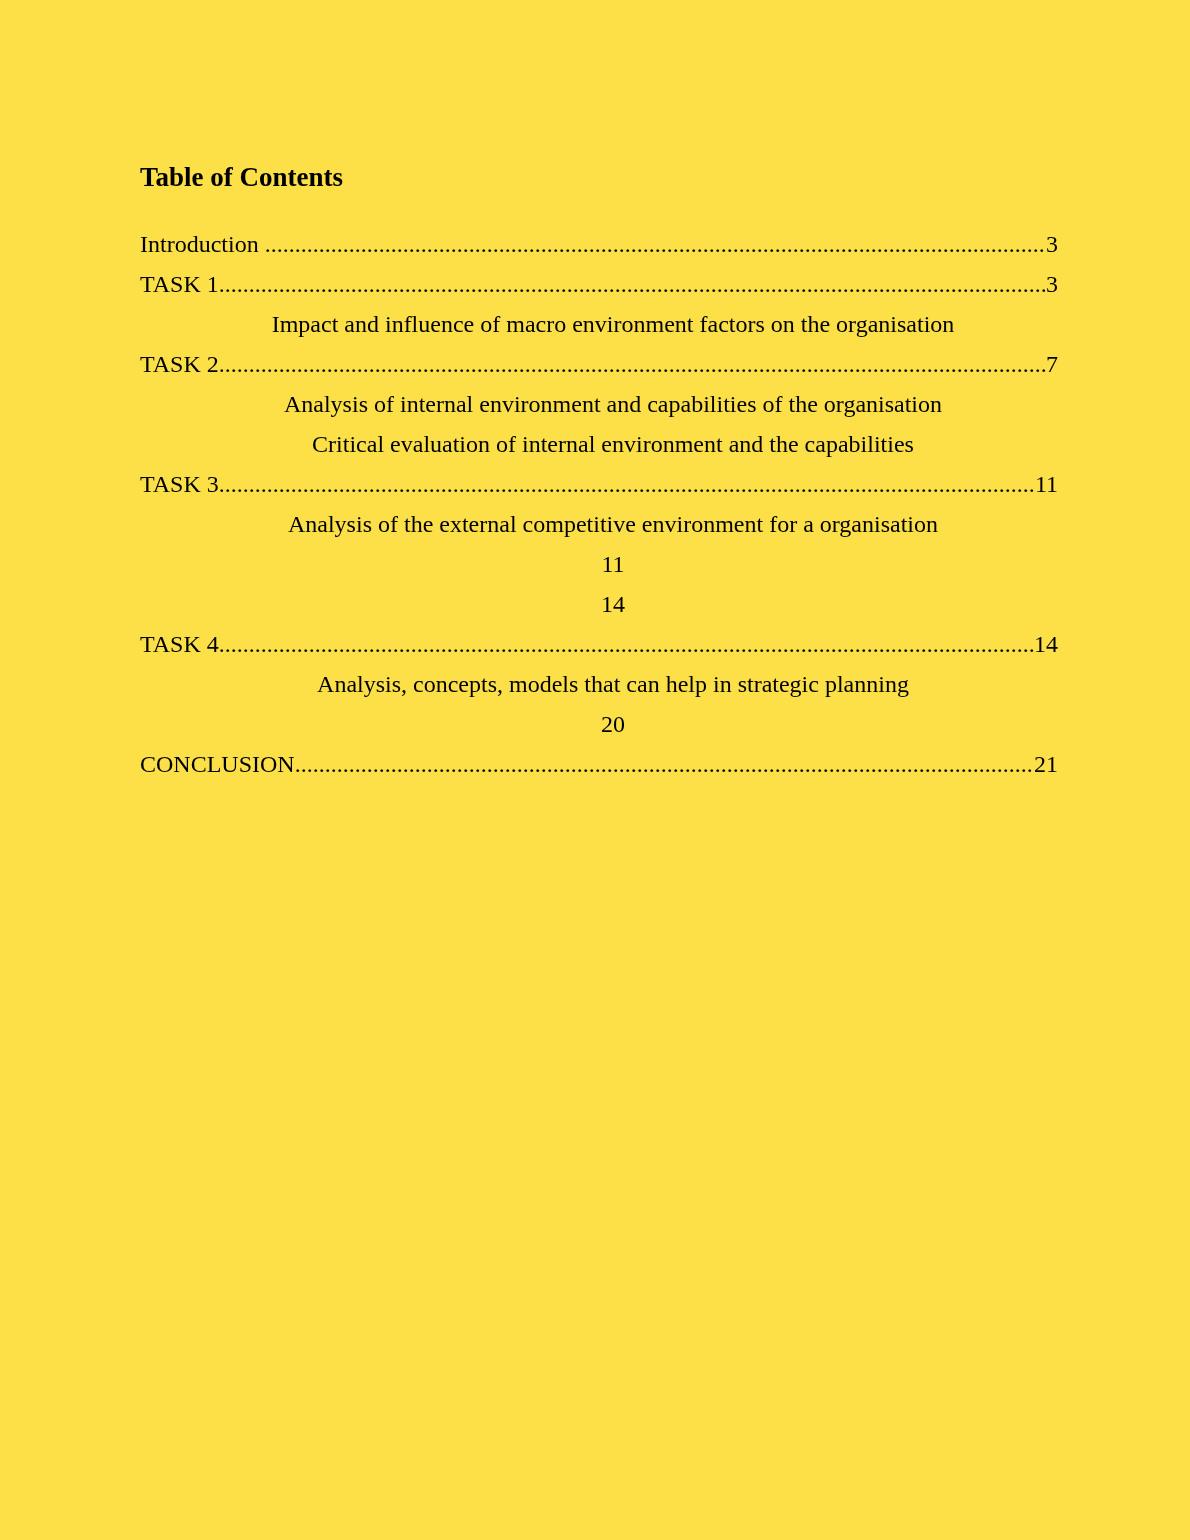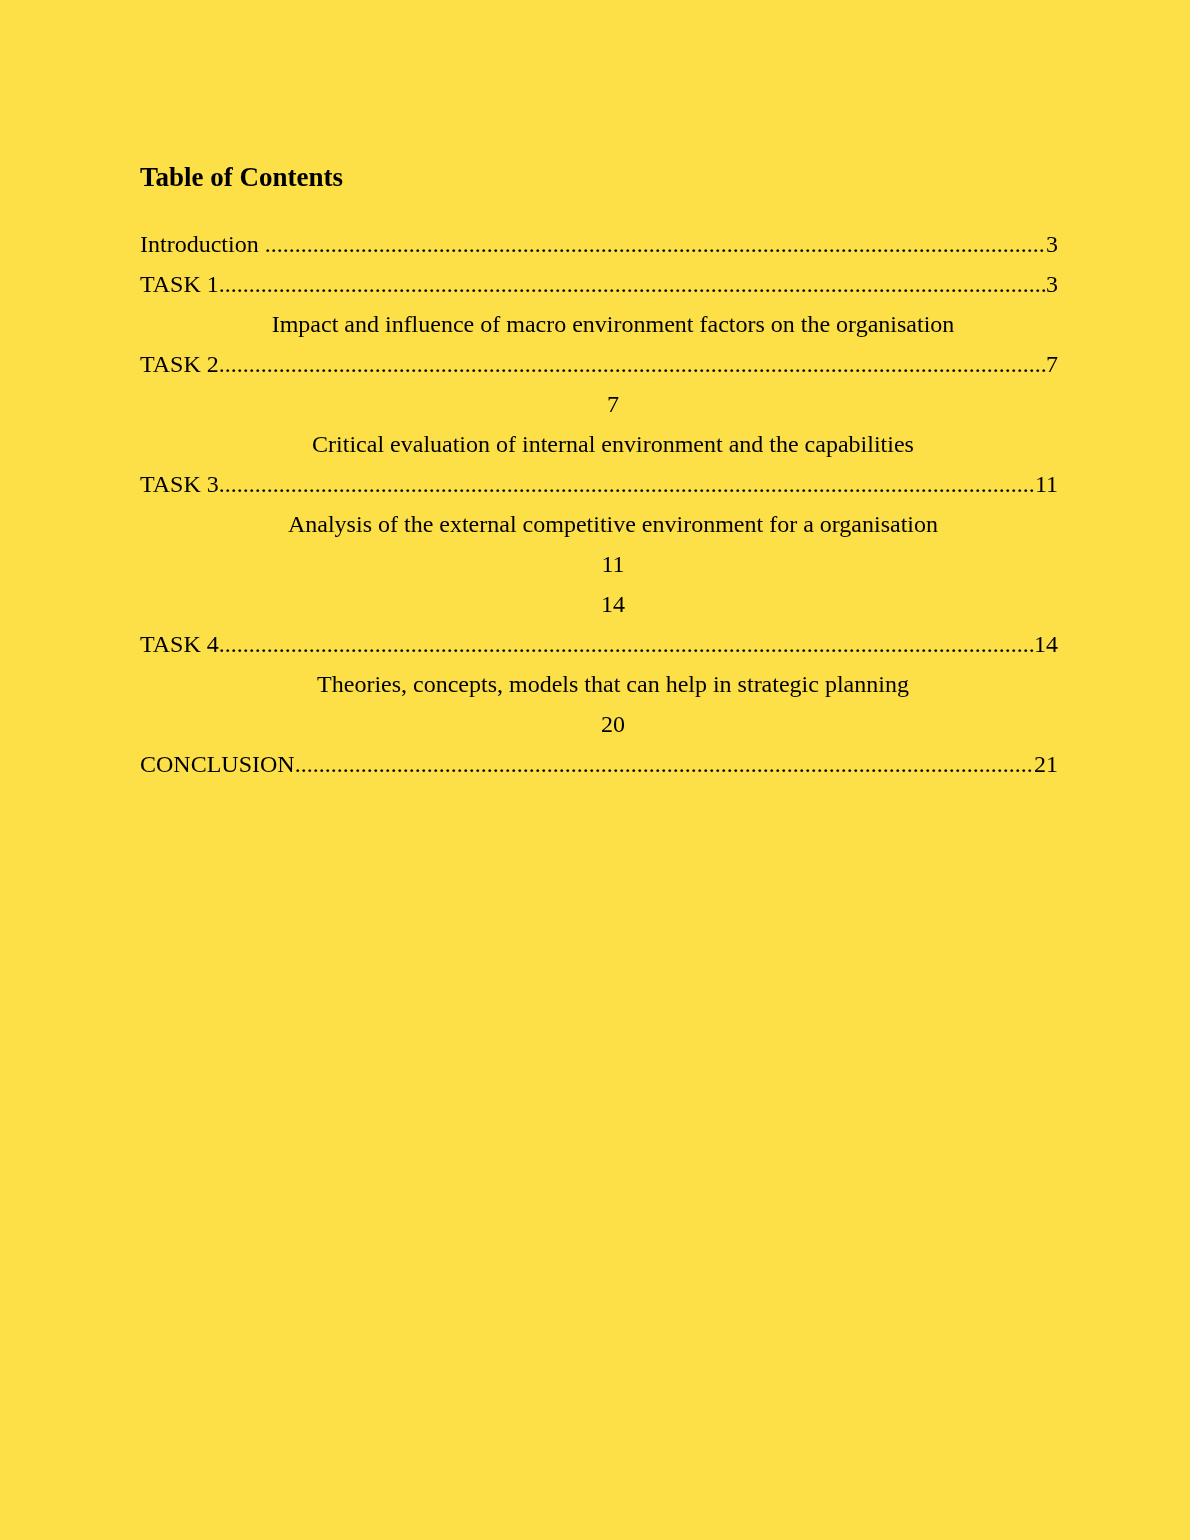--- a/index.html
+++ b/index.html
@@ -92,20 +92,21 @@
         <span class="toc-page">3</span>
       </div>
 
       <div class="toc-entry level1">
         <span class="toc-label">TASK 2</span>
         <span class="toc-dots"></span>
         <span class="toc-page">7</span>
       </div>
 
       <div class="toc-entry level2">
+        <span class="toc-label">Analysis of internal environment and capabilities of the organisation</span>
         <span class="toc-dots"></span>
         <span class="toc-page">7</span>
       </div>
 
       <div class="toc-entry level2">
         <span class="toc-label">Critical evaluation of internal environment and the capabilities</span>
         <span class="toc-dots"></span>
         <span class="toc-page">10</span>
       </div>
 
@@ -131,21 +132,21 @@
         <span class="toc-page">14</span>
       </div>
 
       <div class="toc-entry level1">
         <span class="toc-label">TASK 4</span>
         <span class="toc-dots"></span>
         <span class="toc-page">14</span>
       </div>
 
       <div class="toc-entry level2">
-        <span class="toc-label">Theories, concepts, models that can help in strategic planning</span>
+        <span class="toc-label">Analysis, concepts, models that can help in strategic planning</span>
         <span class="toc-dots"></span>
         <span class="toc-page">14</span>
       </div>
 
 
       <div class="toc-entry level2">
         <span class="toc-dots"></span>
         <span class="toc-page">20</span>
       </div>
 

